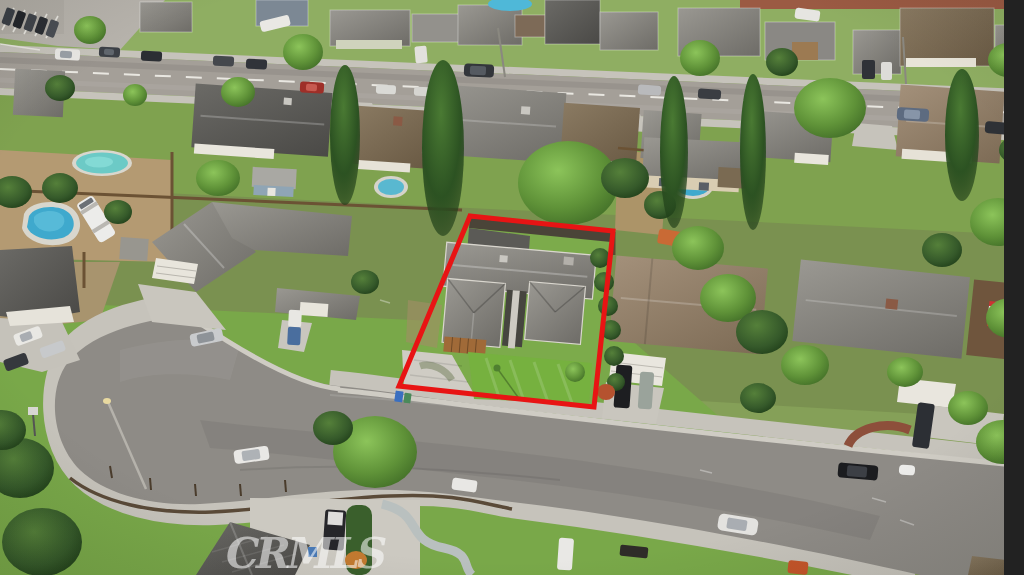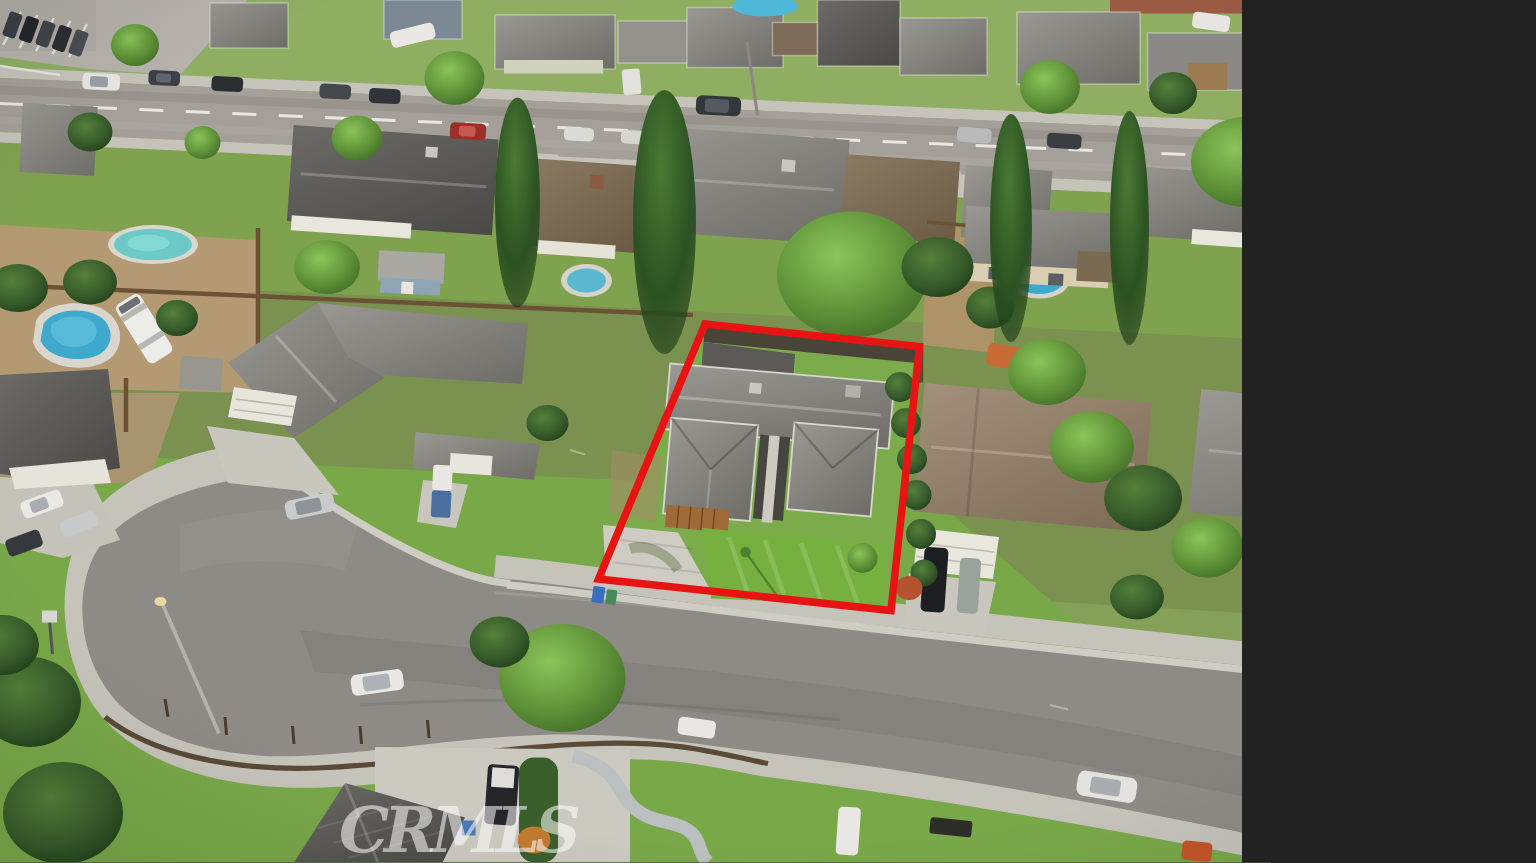--- a/index.html
+++ b/index.html
@@ -1,17 +1,17 @@
 <!DOCTYPE html>
 <html><head>
 <meta charset="utf-8">
 <style>
   html,body{margin:0;padding:0;background:#222;}
   .stage{
-    position:relative;width:828px;height:575px;overflow:hidden;
+    position:relative;width:1004px;height:575px;overflow:hidden;
     font-family:"Liberation Sans",sans-serif;background:#7e9a5a;
   }
   .stage svg{position:absolute;left:0;top:0;}
   .watermark{
     position:absolute;left:226px;top:533px;
     font-family:"DejaVu Serif",serif;font-style:italic;font-weight:bold;
     font-size:42px;line-height:1;color:rgba(255,255,255,0.55);
     letter-spacing:-0.08em;user-select:none;pointer-events:none;
   }
 </style>

